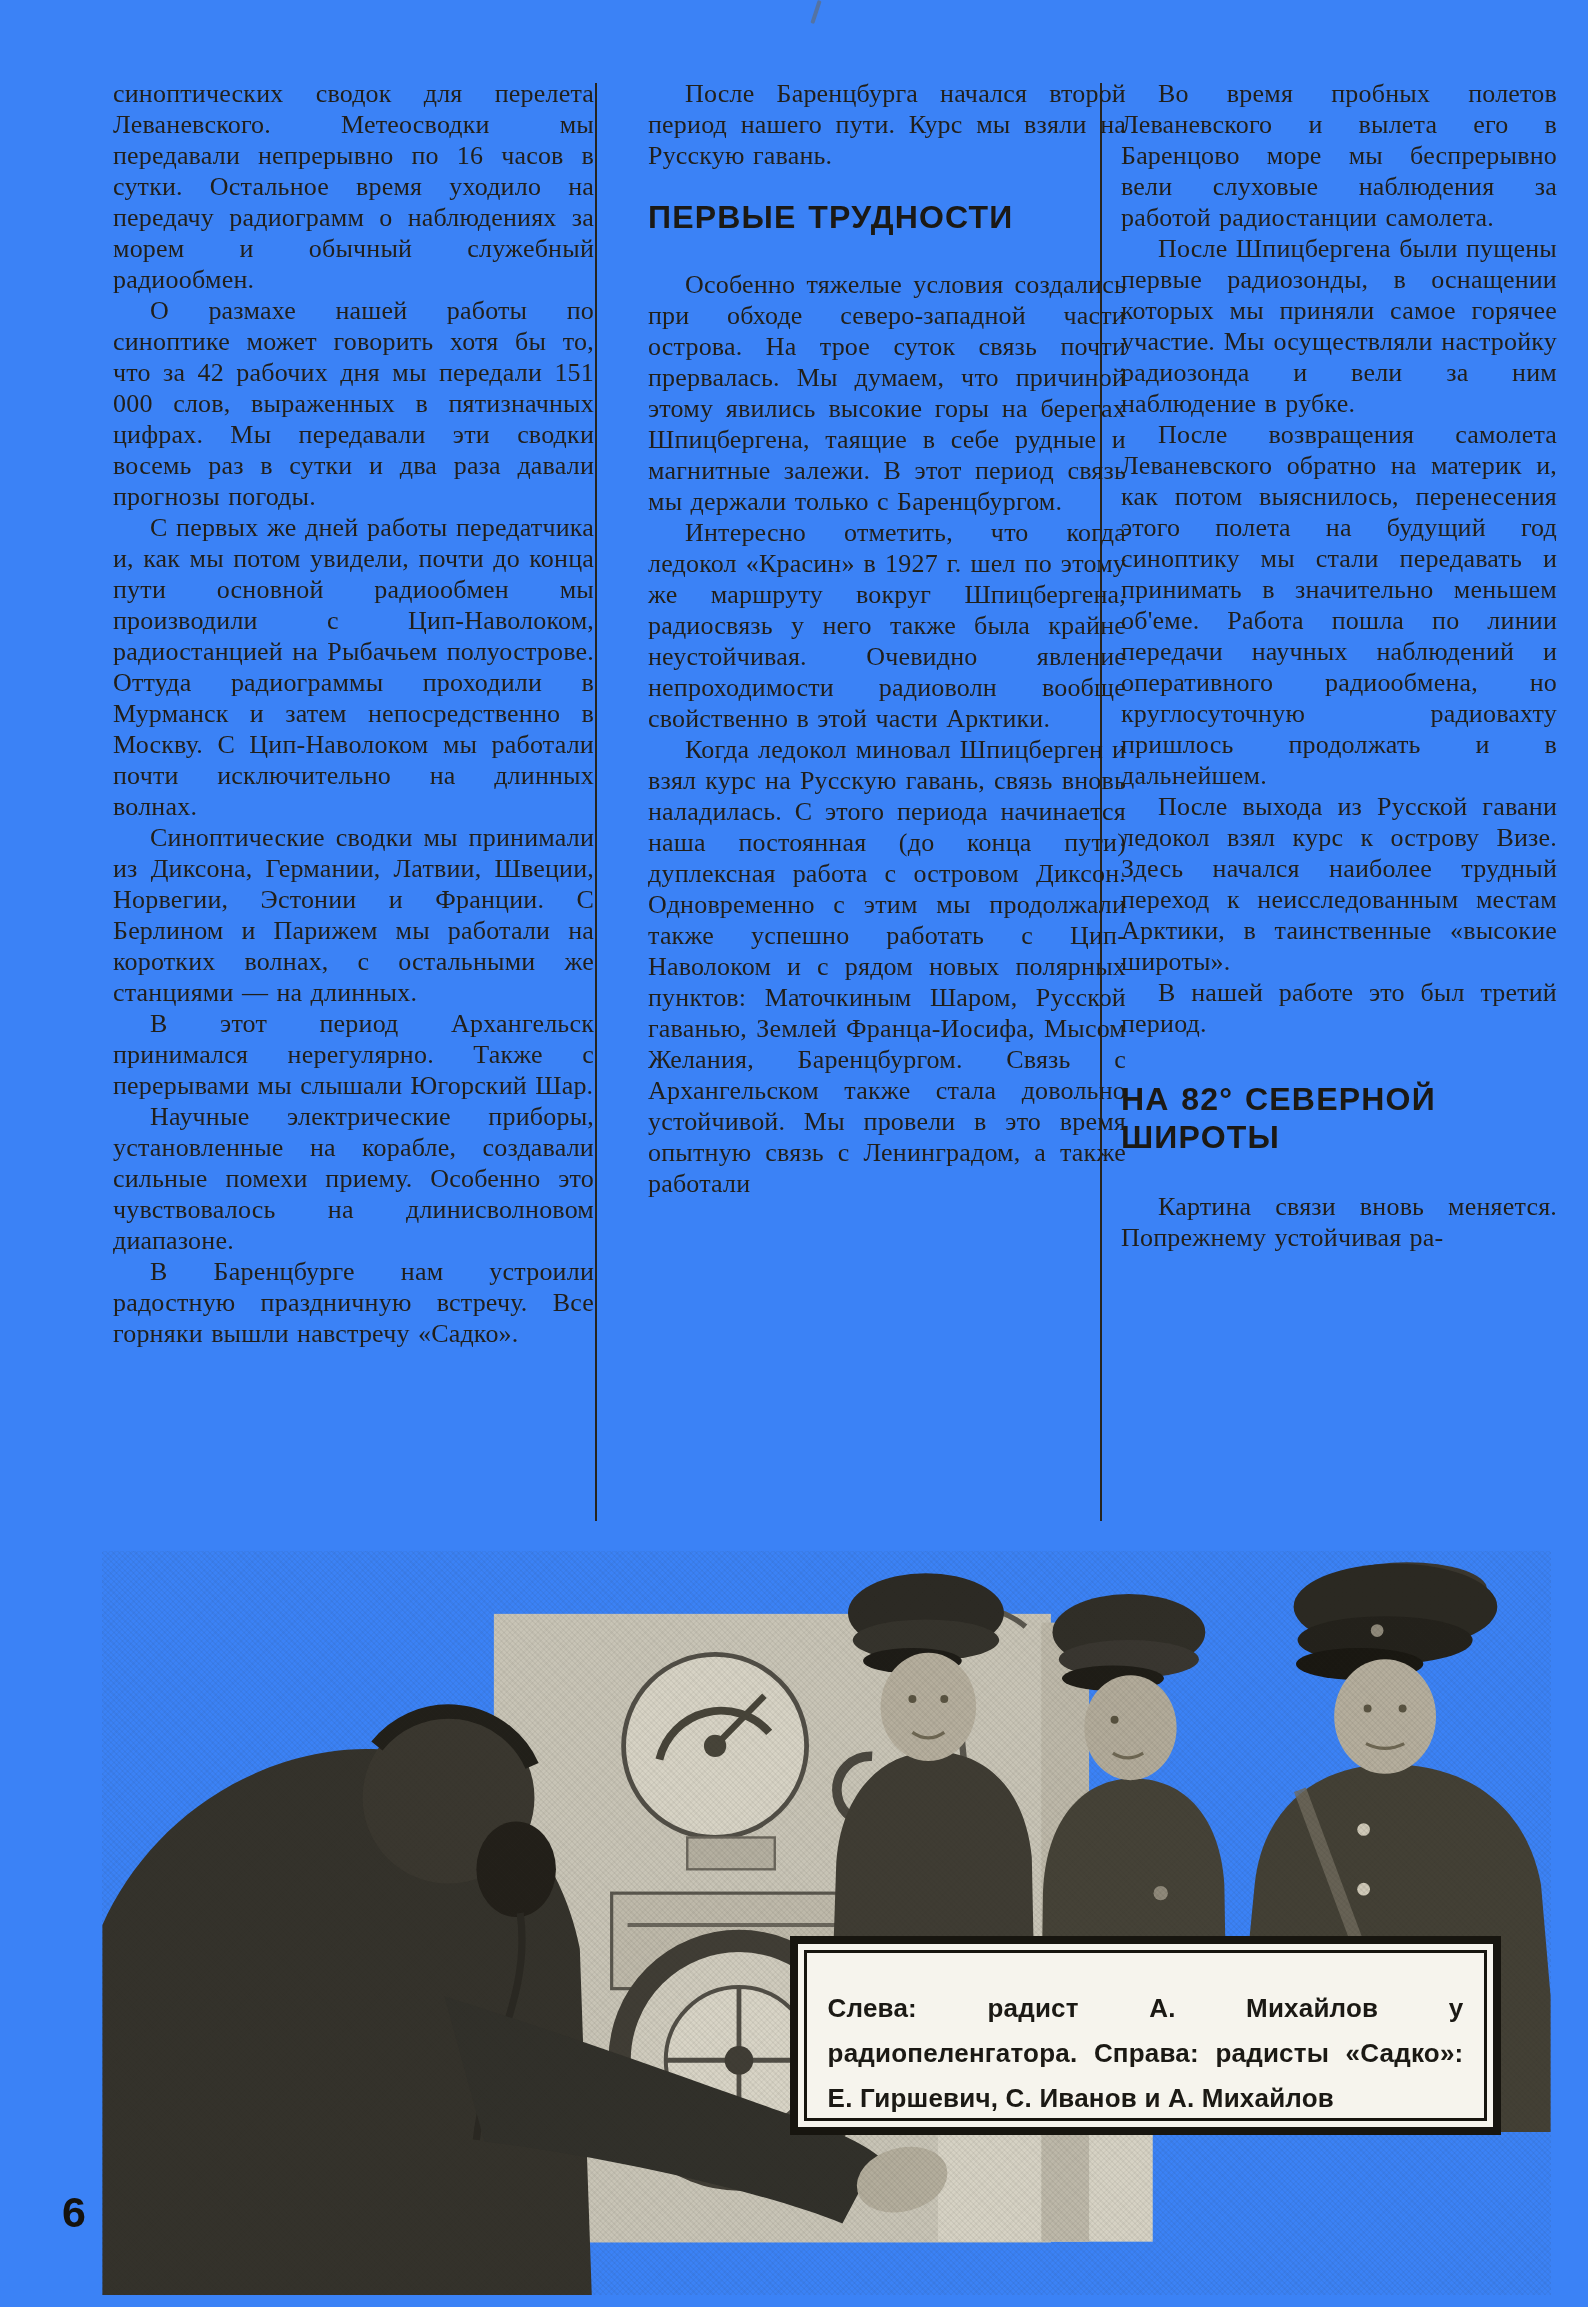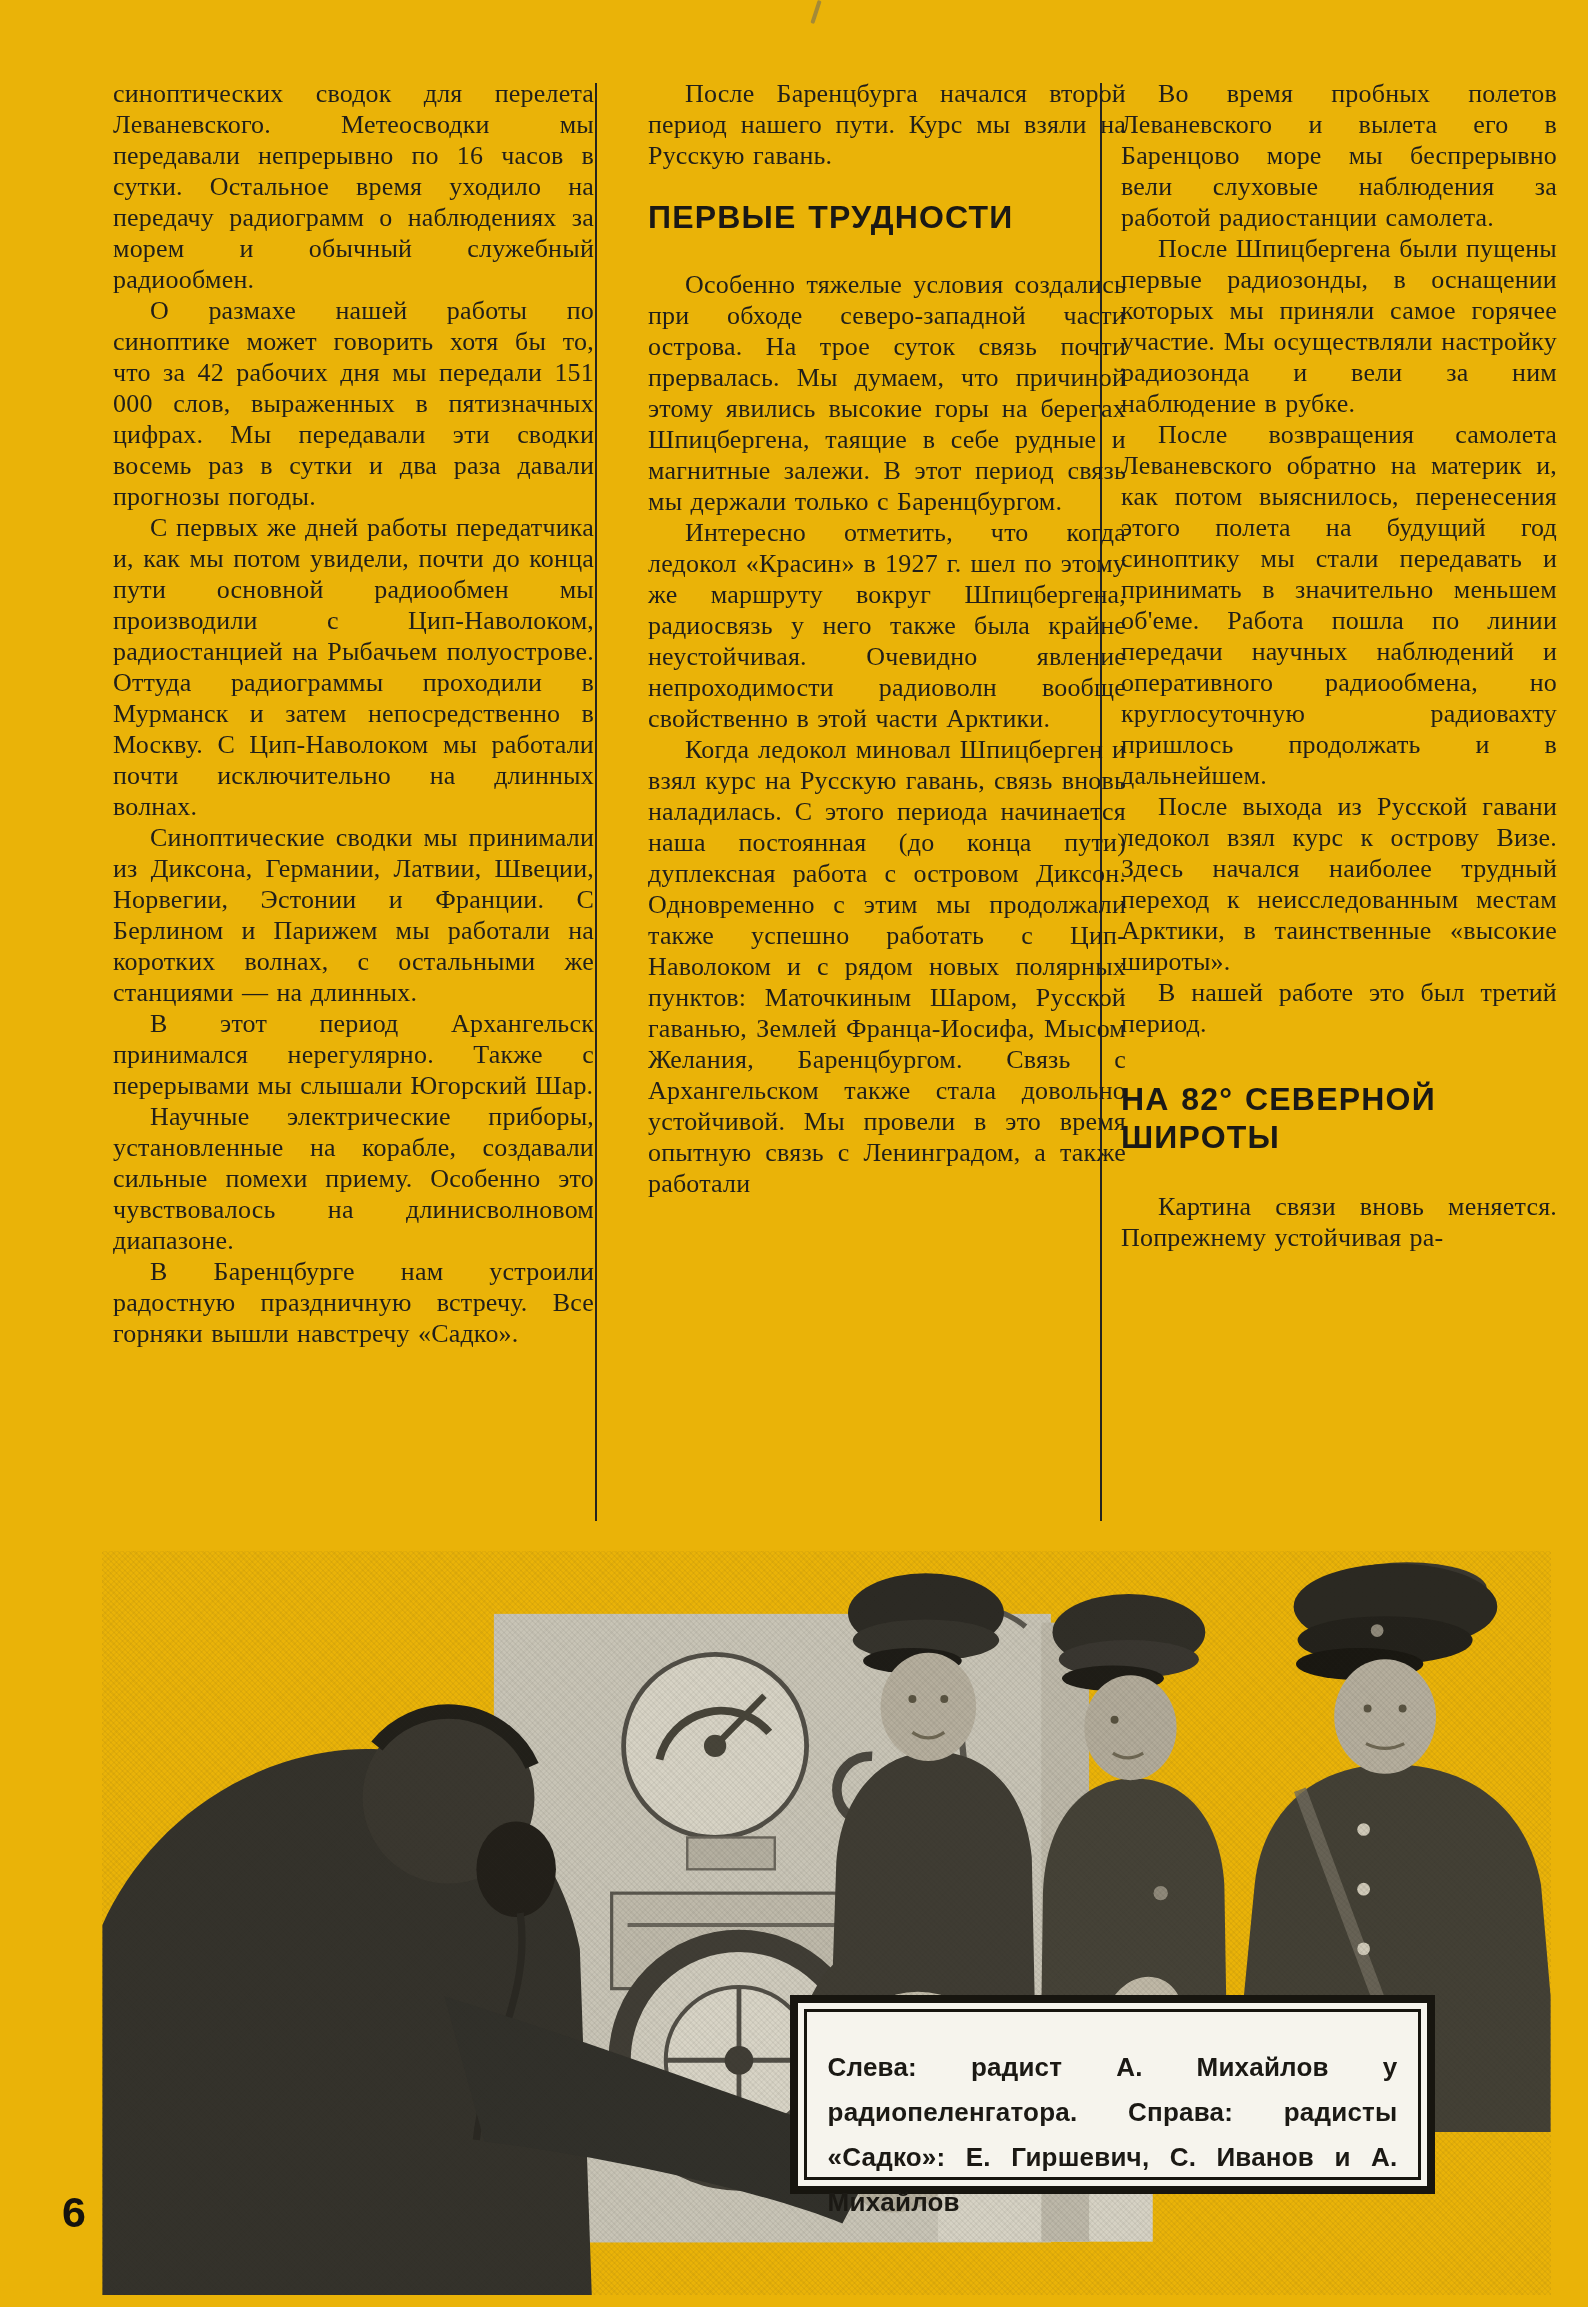--- a/index.html
+++ b/index.html
@@ -1,18 +1,18 @@
 <!DOCTYPE html>
 <html style="font-size:12.7px"><head>
 <meta charset="utf-8">
 <style>
   html,body{margin:0;padding:0;background:#e9e6de;}
   .page{
     position:relative;width:1589px;height:2307px;margin:0 auto;
-    background:#eab308;color:#211f1a;overflow:hidden;
+    background:#3b82f6;color:#211f1a;overflow:hidden;
     font-family:"Liberation Serif", "DejaVu Serif", serif;
   }
   .artifact{
     position:absolute;left:814px;top:0px;width:4px;height:24px;
     background:#6a675f;transform:rotate(18deg);opacity:.55;border-radius:1.6px;
   }
   .rule{position:absolute;top:83px;width:2.4px;height:1438px;background:#26241f;}
   .rule-1{left:595px;}
   .rule-2{left:1100px;}
   .col{
@@ -33,21 +33,21 @@
   .col-3 h2{margin:41px 0 35px 0;}
   .photo{position:absolute;left:102px;top:1551px;width:1449px;height:744px;}
   .photo svg{display:block;width:100%;height:100%;}
   .photo::after{
     content:"";position:absolute;inset:0;pointer-events:none;
     background-image:
       repeating-linear-gradient(45deg, rgba(42,40,33,.055) 0 1.6px, transparent 1.6px 4px),
       repeating-linear-gradient(-45deg, rgba(42,40,33,.045) 0 1.6px, transparent 1.6px 4px);
   }
   .caption-box{
-    position:absolute;left:790px;top:1995px;width:645px;height:199px;
+    position:absolute;left:790px;top:1936px;width:711px;height:199px;
     background:#f6f4ed;border:8px solid #17150f;box-sizing:border-box;
     padding:5.6px;
   }
   .caption-inner{
     width:100%;height:100%;border:3.2px solid #17150f;box-sizing:border-box;
     padding:33px 21px 0 21px;
   }
   .caption-inner p{
     margin:0;font-family:"Liberation Sans","DejaVu Sans",sans-serif;
     font-weight:bold;font-size:26px;line-height:45px;text-align:justify;

